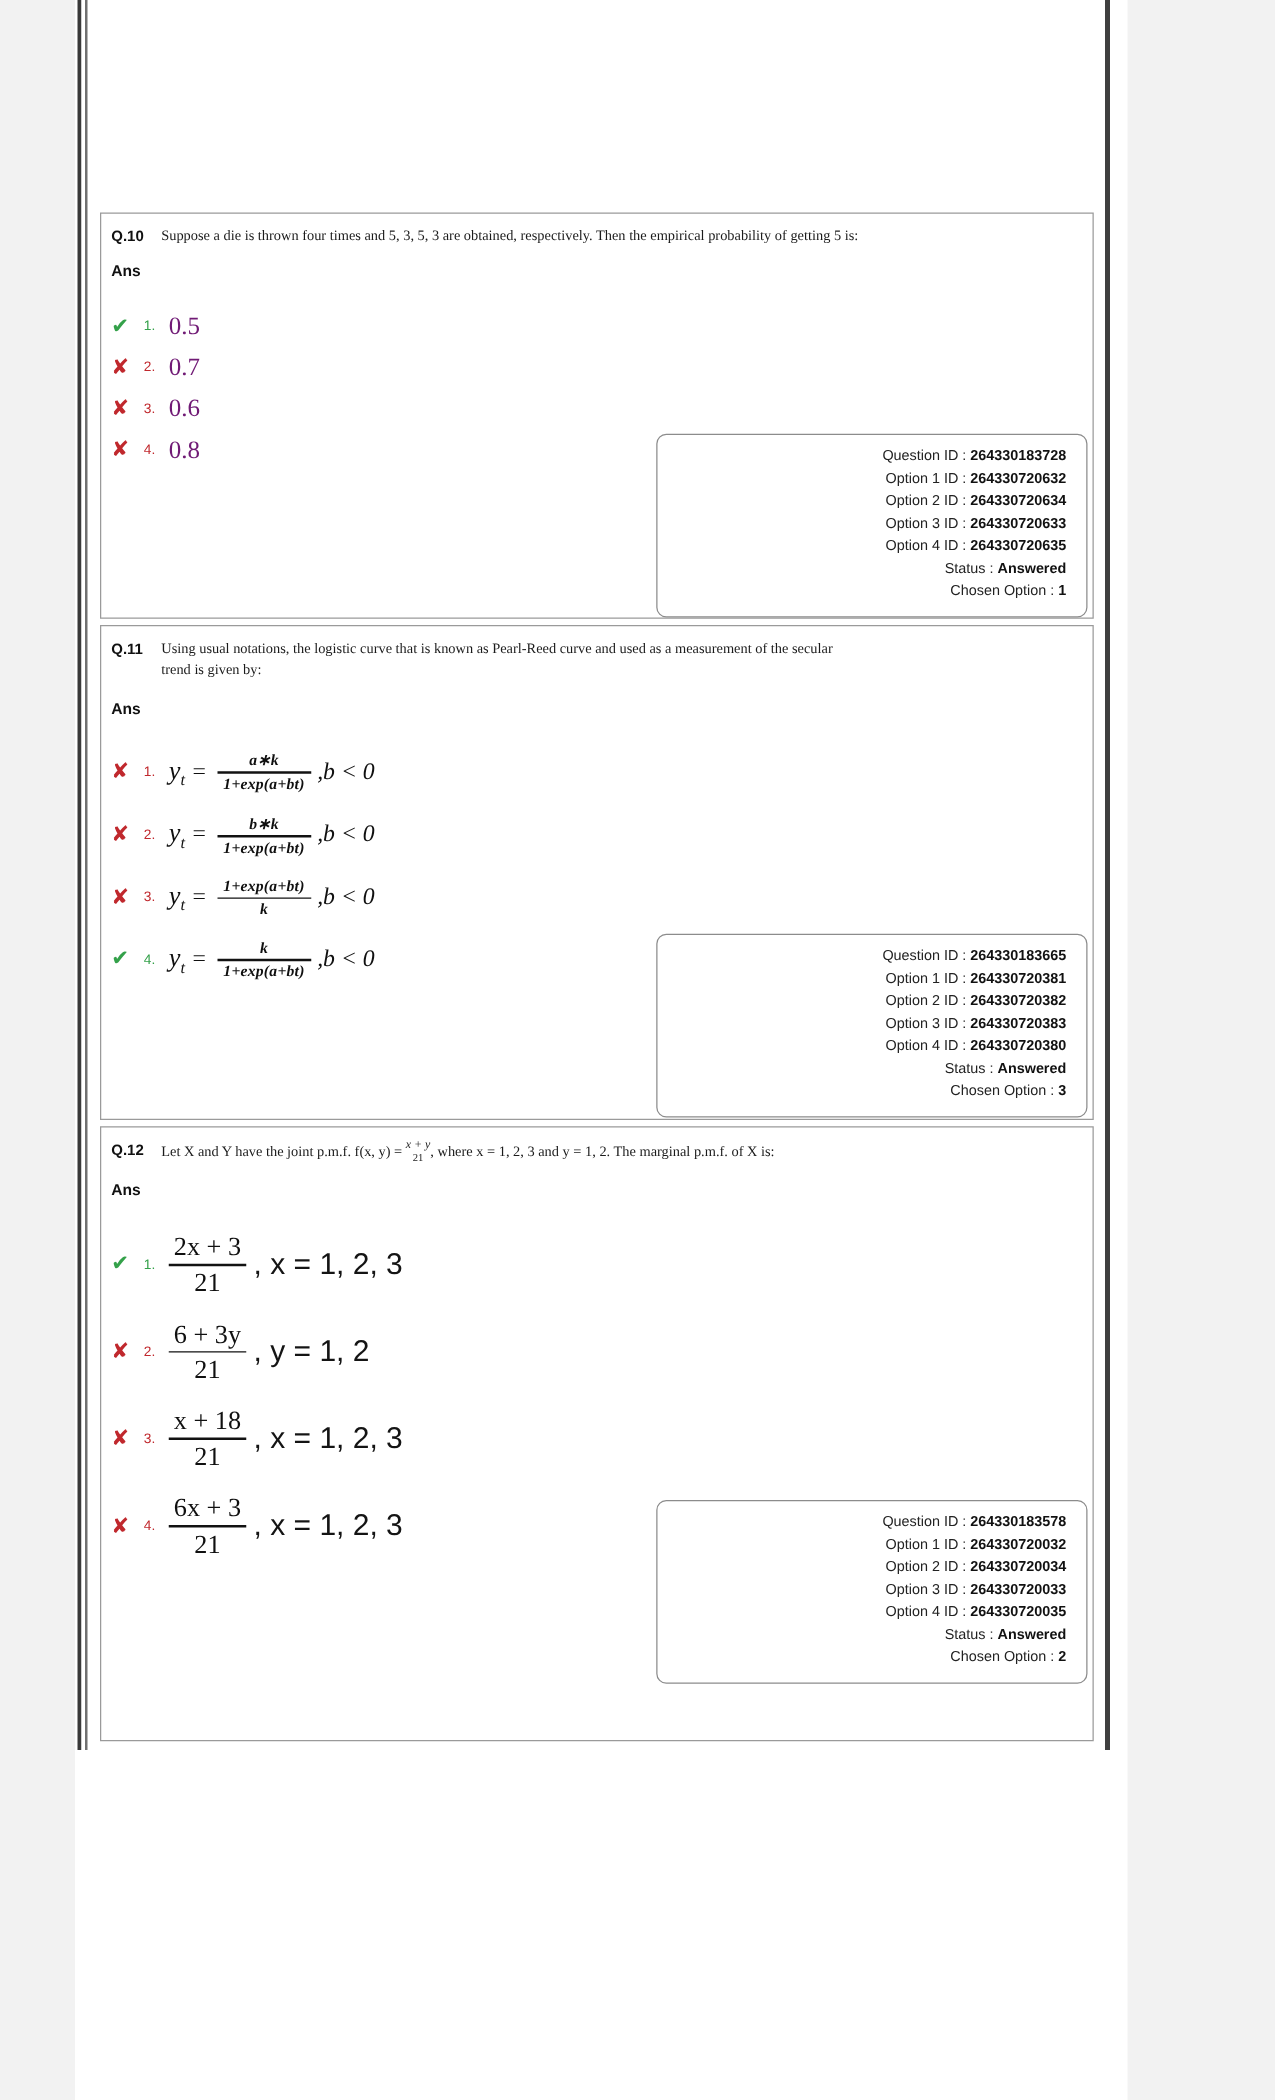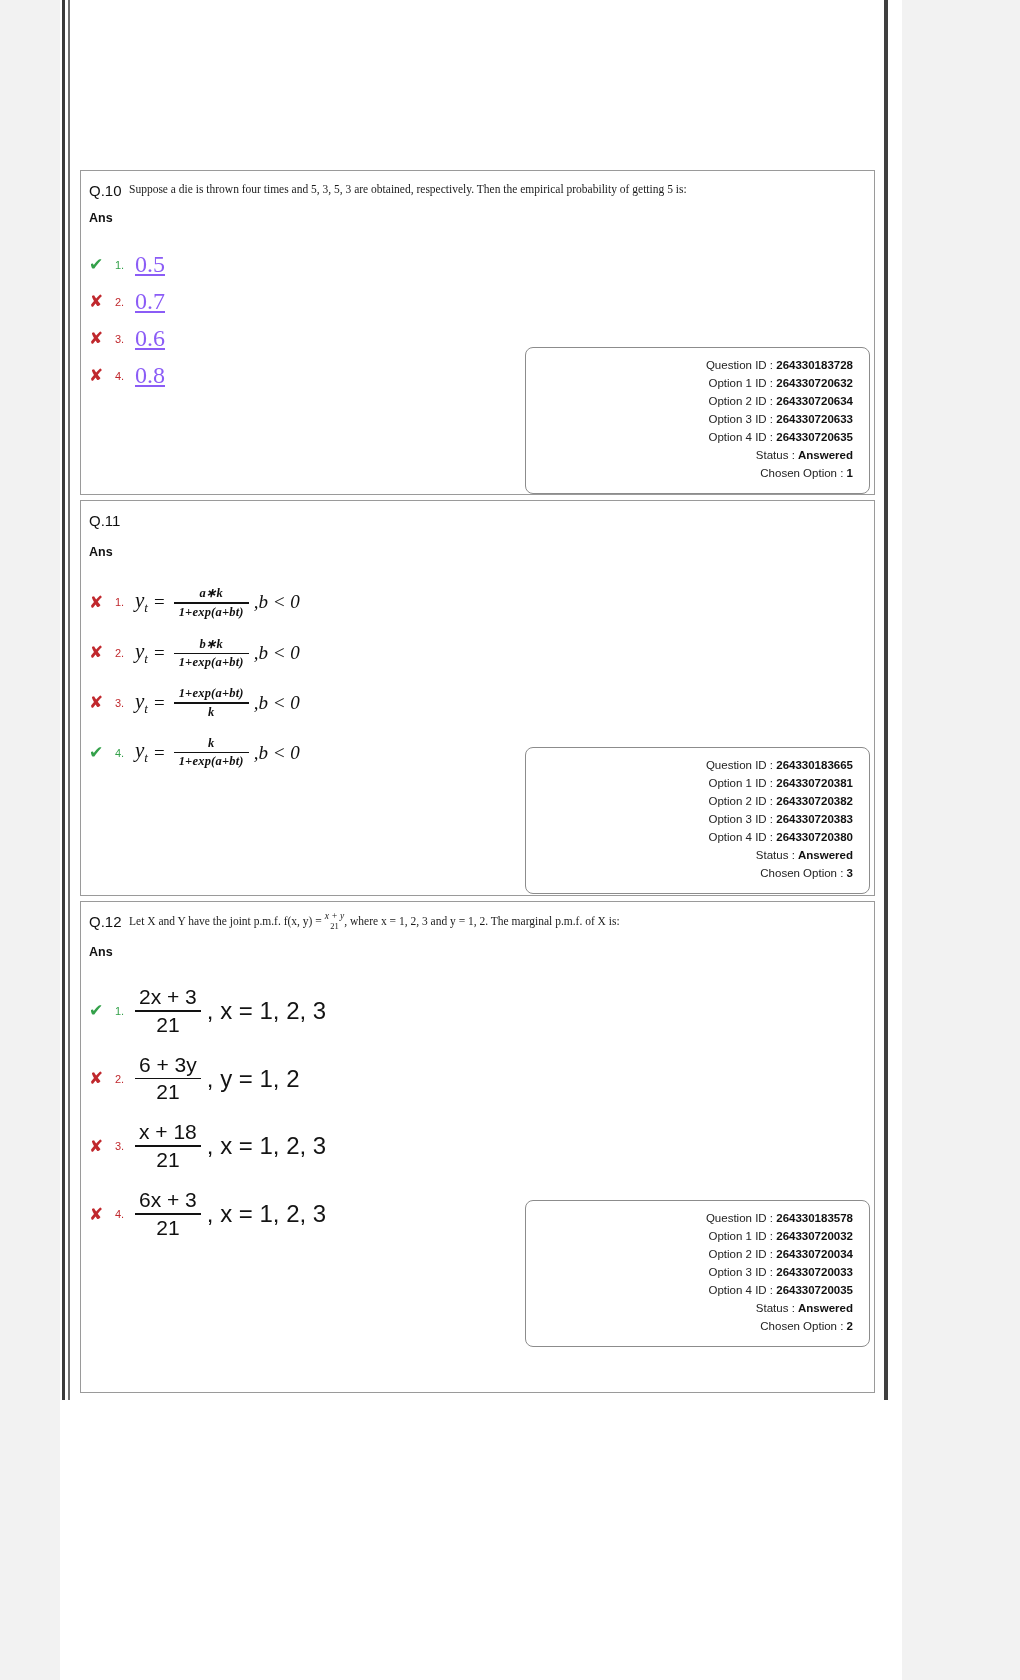--- a/index.html
+++ b/index.html
@@ -31,21 +31,21 @@
     background:#ffffff;
     border:1px solid #9a9a9a;
     box-sizing:border-box;
   }
   .qhead{
     display:flex;align-items:flex-start;
     padding:10px 8px 0 8px;
   }
   .qnum{
     font-family:"Liberation Sans", sans-serif;
-    font-weight:normal;font-size:15px;color:#111;
+    font-weight:bold;font-size:12px;color:#111;
     width:40px;flex:0 0 40px;padding-top:1px;
   }
   .qtext{
     font-family:"Liberation Serif", serif;
     font-size:11.5px;color:#1b1b1b;line-height:1.45;
     max-width:620px;
     filter:blur(0.18px);
   }
   .frac-inline{
     display:inline-block;vertical-align:-0.42em;text-align:center;
@@ -70,21 +70,21 @@
   .mark.ok{color:#34a14a;}
   .mark.no{color:#c0282d;}
   .onum{
     width:20px;flex:0 0 20px;
     font-family:"Liberation Sans", sans-serif;font-size:11px;
   }
   .onum.ok{color:#34a14a;}
   .onum.no{color:#c0282d;}
   .otext{
     font-family:"Liberation Serif", serif;
-    font-size:24px;color:#8b5cf6;text-decoration:underline;
+    font-size:20px;color:#701a75;
   }
 
   
   .mrow{display:flex;align-items:center;font-size:17px;color:#101010;}
   .mvar{font-style:italic;font-family:"Liberation Serif",serif;font-size:21px;margin-right:4px;}
   .mvar sub{font-size:13px;}
   .meq{margin:0 7px 0 2px;font-size:19px;}
   .frac{
     display:inline-flex;flex-direction:column;align-items:center;
     margin:0 2px;
@@ -94,21 +94,21 @@
     padding:0 5px;font-style:italic;font-weight:bold;
     font-family:"Liberation Serif",serif;font-size:12.5px;
     letter-spacing:.2px;white-space:nowrap;
   }
   .frac .bar{height:1.6px;background:#121212;width:100%;margin:1px 0;}
   .mcond{font-size:19px;font-style:italic;margin-left:3px;font-family:"Liberation Serif",serif;}
 
   
   .bfrac{display:inline-flex;flex-direction:column;align-items:center;margin-right:4px;}
   .bfrac .num,.bfrac .den{
-    font-family:Liberation Sans, sans-serif;font-size:21px;
+    font-family:Liberation Serif, serif;font-size:21px;
     padding:0 4px;white-space:nowrap;
   }
   .bfrac .bar{height:1.8px;background:#121212;width:100%;margin:1px 0;}
   .btail{
     font-family:"Liberation Sans", sans-serif;
     font-size:24px;color:#141414;margin-left:2px;text-align:center;
   }
 
   .idbox{
     position:absolute;right:4px;
@@ -190,20 +190,24 @@
       <div class="idrow">
         <span>Chosen Option :</span>
         <b>1</b>
       </div>
     </div>
   </div>
 
   <div class="qblock" style="top:500px;height:396px;">
     <div class="qhead">
       <div class="qnum">Q.11</div>
+      <div class="qtext">
+        <span>Using usual notations, the logistic curve that is known as Pearl-Reed curve and used as a measurement of the secular</span><br>
+        <span>trend is given by:</span>
+      </div>
     </div>
     <div class="answrap" style="padding-top:10px;">
       <div class="anslbl">Ans</div>
       <div class="opts">
 
         <div class="opt" style="margin-bottom:16px;">
           <div class="mark no">✘</div>
           <div class="onum no">1.</div>
           <div class="mrow">
             <span class="mvar"><span>y</span><sub>t</sub></span>

